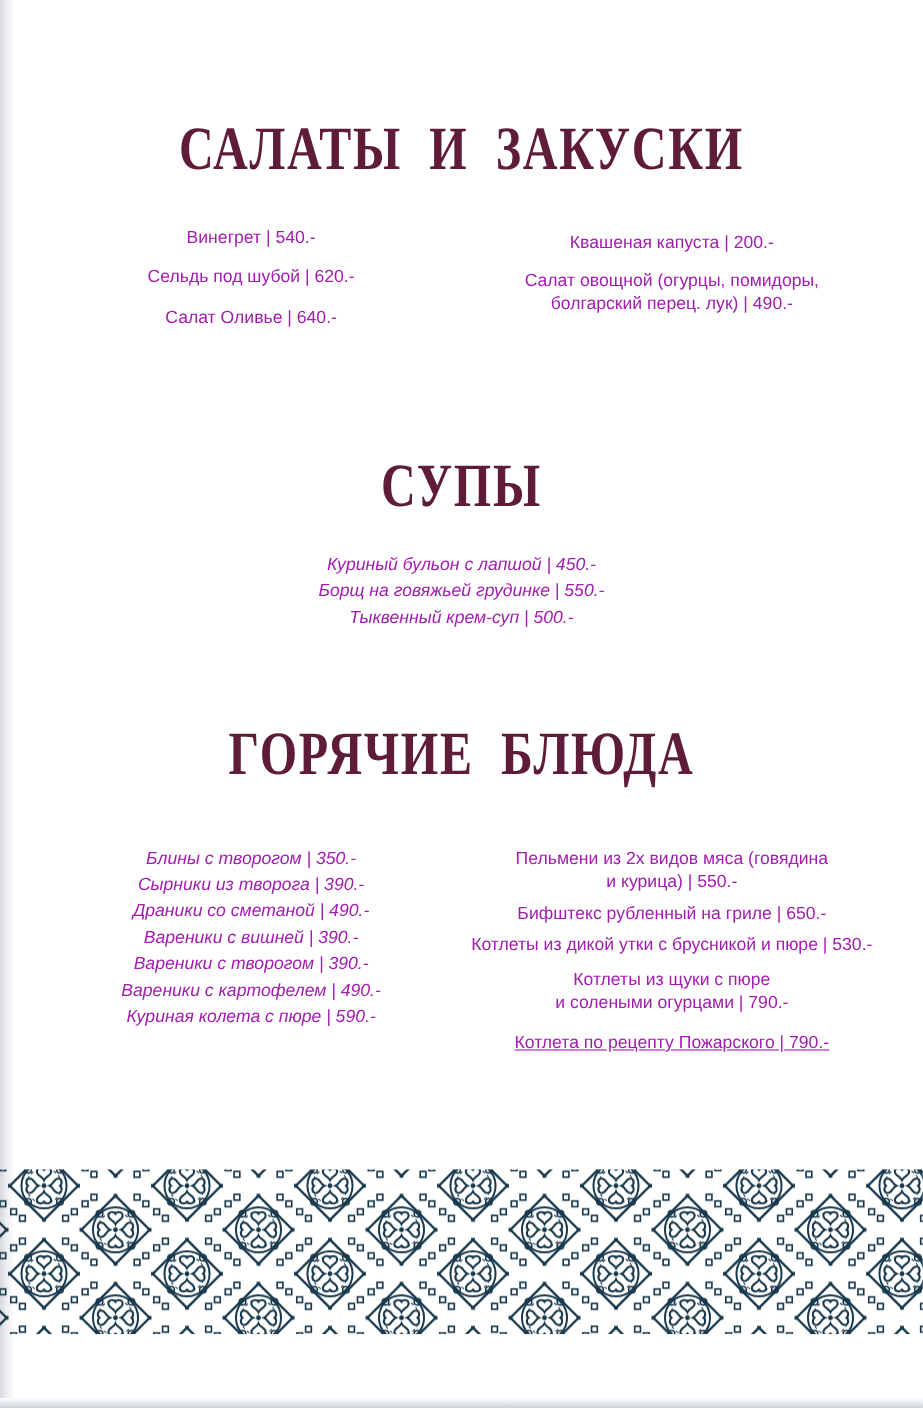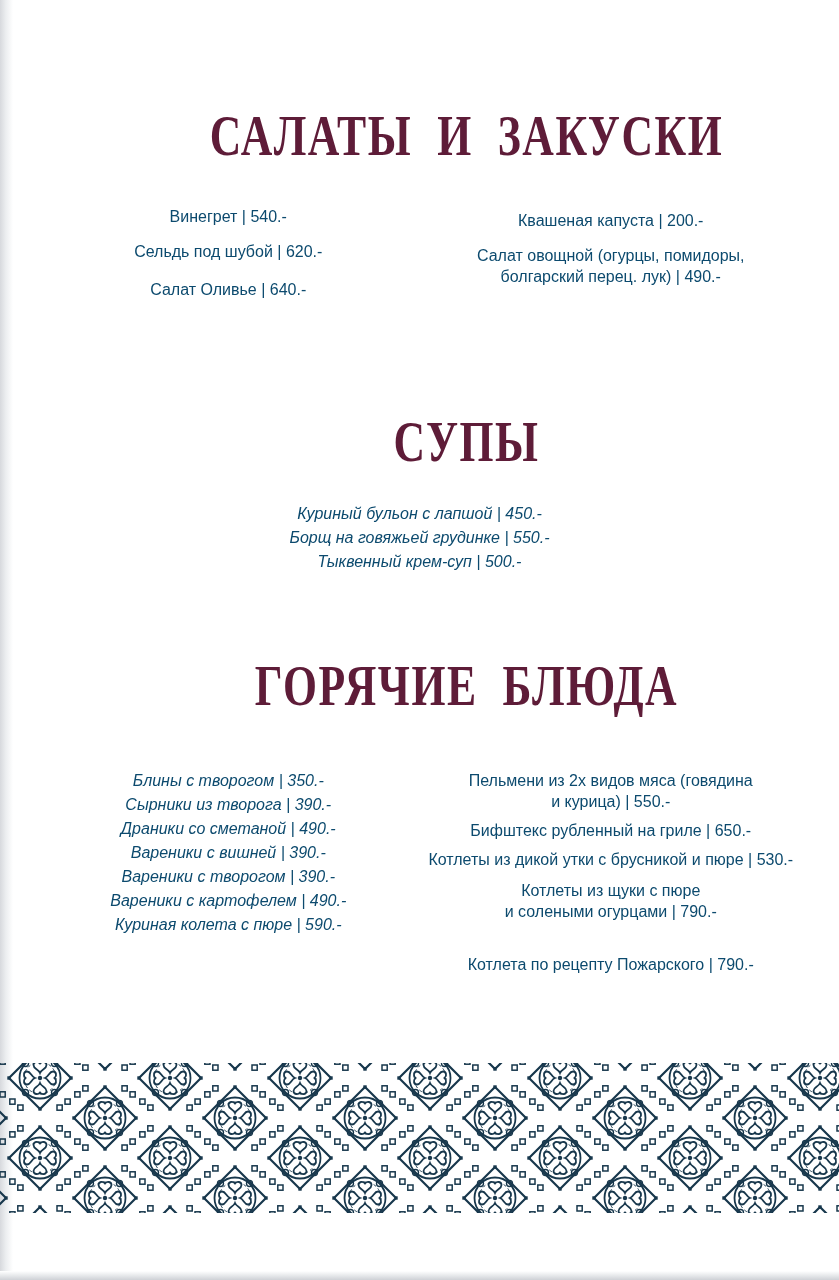--- a/index.html
+++ b/index.html
@@ -4,21 +4,20 @@
 <style>
   * { margin: 0; padding: 0; box-sizing: border-box; }
   body { background: #fff; font-family: "Liberation Sans", sans-serif; }
 
   .page {
     position: relative;
     width: 839px;
     height: 1280px;
     background: #ffffff;
     overflow: hidden;
-    padding-left: 47px;
   }
 
   
   .edge-left {
     position: absolute; left: 0; top: 0; bottom: 0; width: 13px;
     background: linear-gradient(to right, #d7d9dd 0%, #eceef0 45%, #ffffff 100%);
   }
   .edge-bottom {
     position: absolute; left: 0; right: 0; bottom: 0; height: 9px;
     background: linear-gradient(to top, #ced1d6 0%, #e9ebed 55%, #ffffff 100%);
@@ -32,21 +31,21 @@
     font-weight: 700;
     font-size: 56px;
     letter-spacing: 2px;
     word-spacing: 16px;
     color: #5e1c38;
     transform: scaleX(0.78);
     white-space: nowrap;
   }
 
   .menu-text {
-    color: #0c4a6e;
+    color: #a21caf;
     font-size: 16px;
     line-height: 21px;
     text-align: center;
     white-space: pre-line;
   }
 
   .two-col {
     position: absolute;
     left: 45px; right: 45px;
     display: grid;
@@ -107,21 +106,21 @@
       <div class="menu-text">Вареники с картофелем  | 490.-</div>
       <div class="menu-text">Куриная колета с пюре | 590.-</div>
     </div>
     <div class="col gap8">
       <div class="menu-text">Пельмени из 2х видов мяса (говядина
 и курица)  | 550.-</div>
       <div class="menu-text">Бифштекс рубленный на гриле  | 650.-</div>
       <div class="menu-text">Котлеты из дикой утки с брусникой и пюре | 530.-</div>
       <div class="menu-text" style="margin-top:2px;">Котлеты из щуки с пюре
 и солеными огурцами | 790.-</div>
-      <div class="menu-text" style="margin-top:24px;">Котлета по рецепту Пожарского | 790.-</div>
+      <div class="menu-text" style="margin-top:8px;text-decoration:underline;">Котлета по рецепту Пожарского | 790.-</div>
     </div>
   </div>
 
   <svg class="pattern-band" width="839" height="150" viewBox="0 0 839 150" xmlns="http://www.w3.org/2000/svg">
     <defs>
       <g id="med" fill="none" stroke="#17374c">
 
         <path d="M0,-31 L31,0 L0,31 L-31,0 Z" stroke-width="2.2" stroke-linejoin="round"></path>
 
         <circle r="20.5" stroke-width="1.8"></circle>

